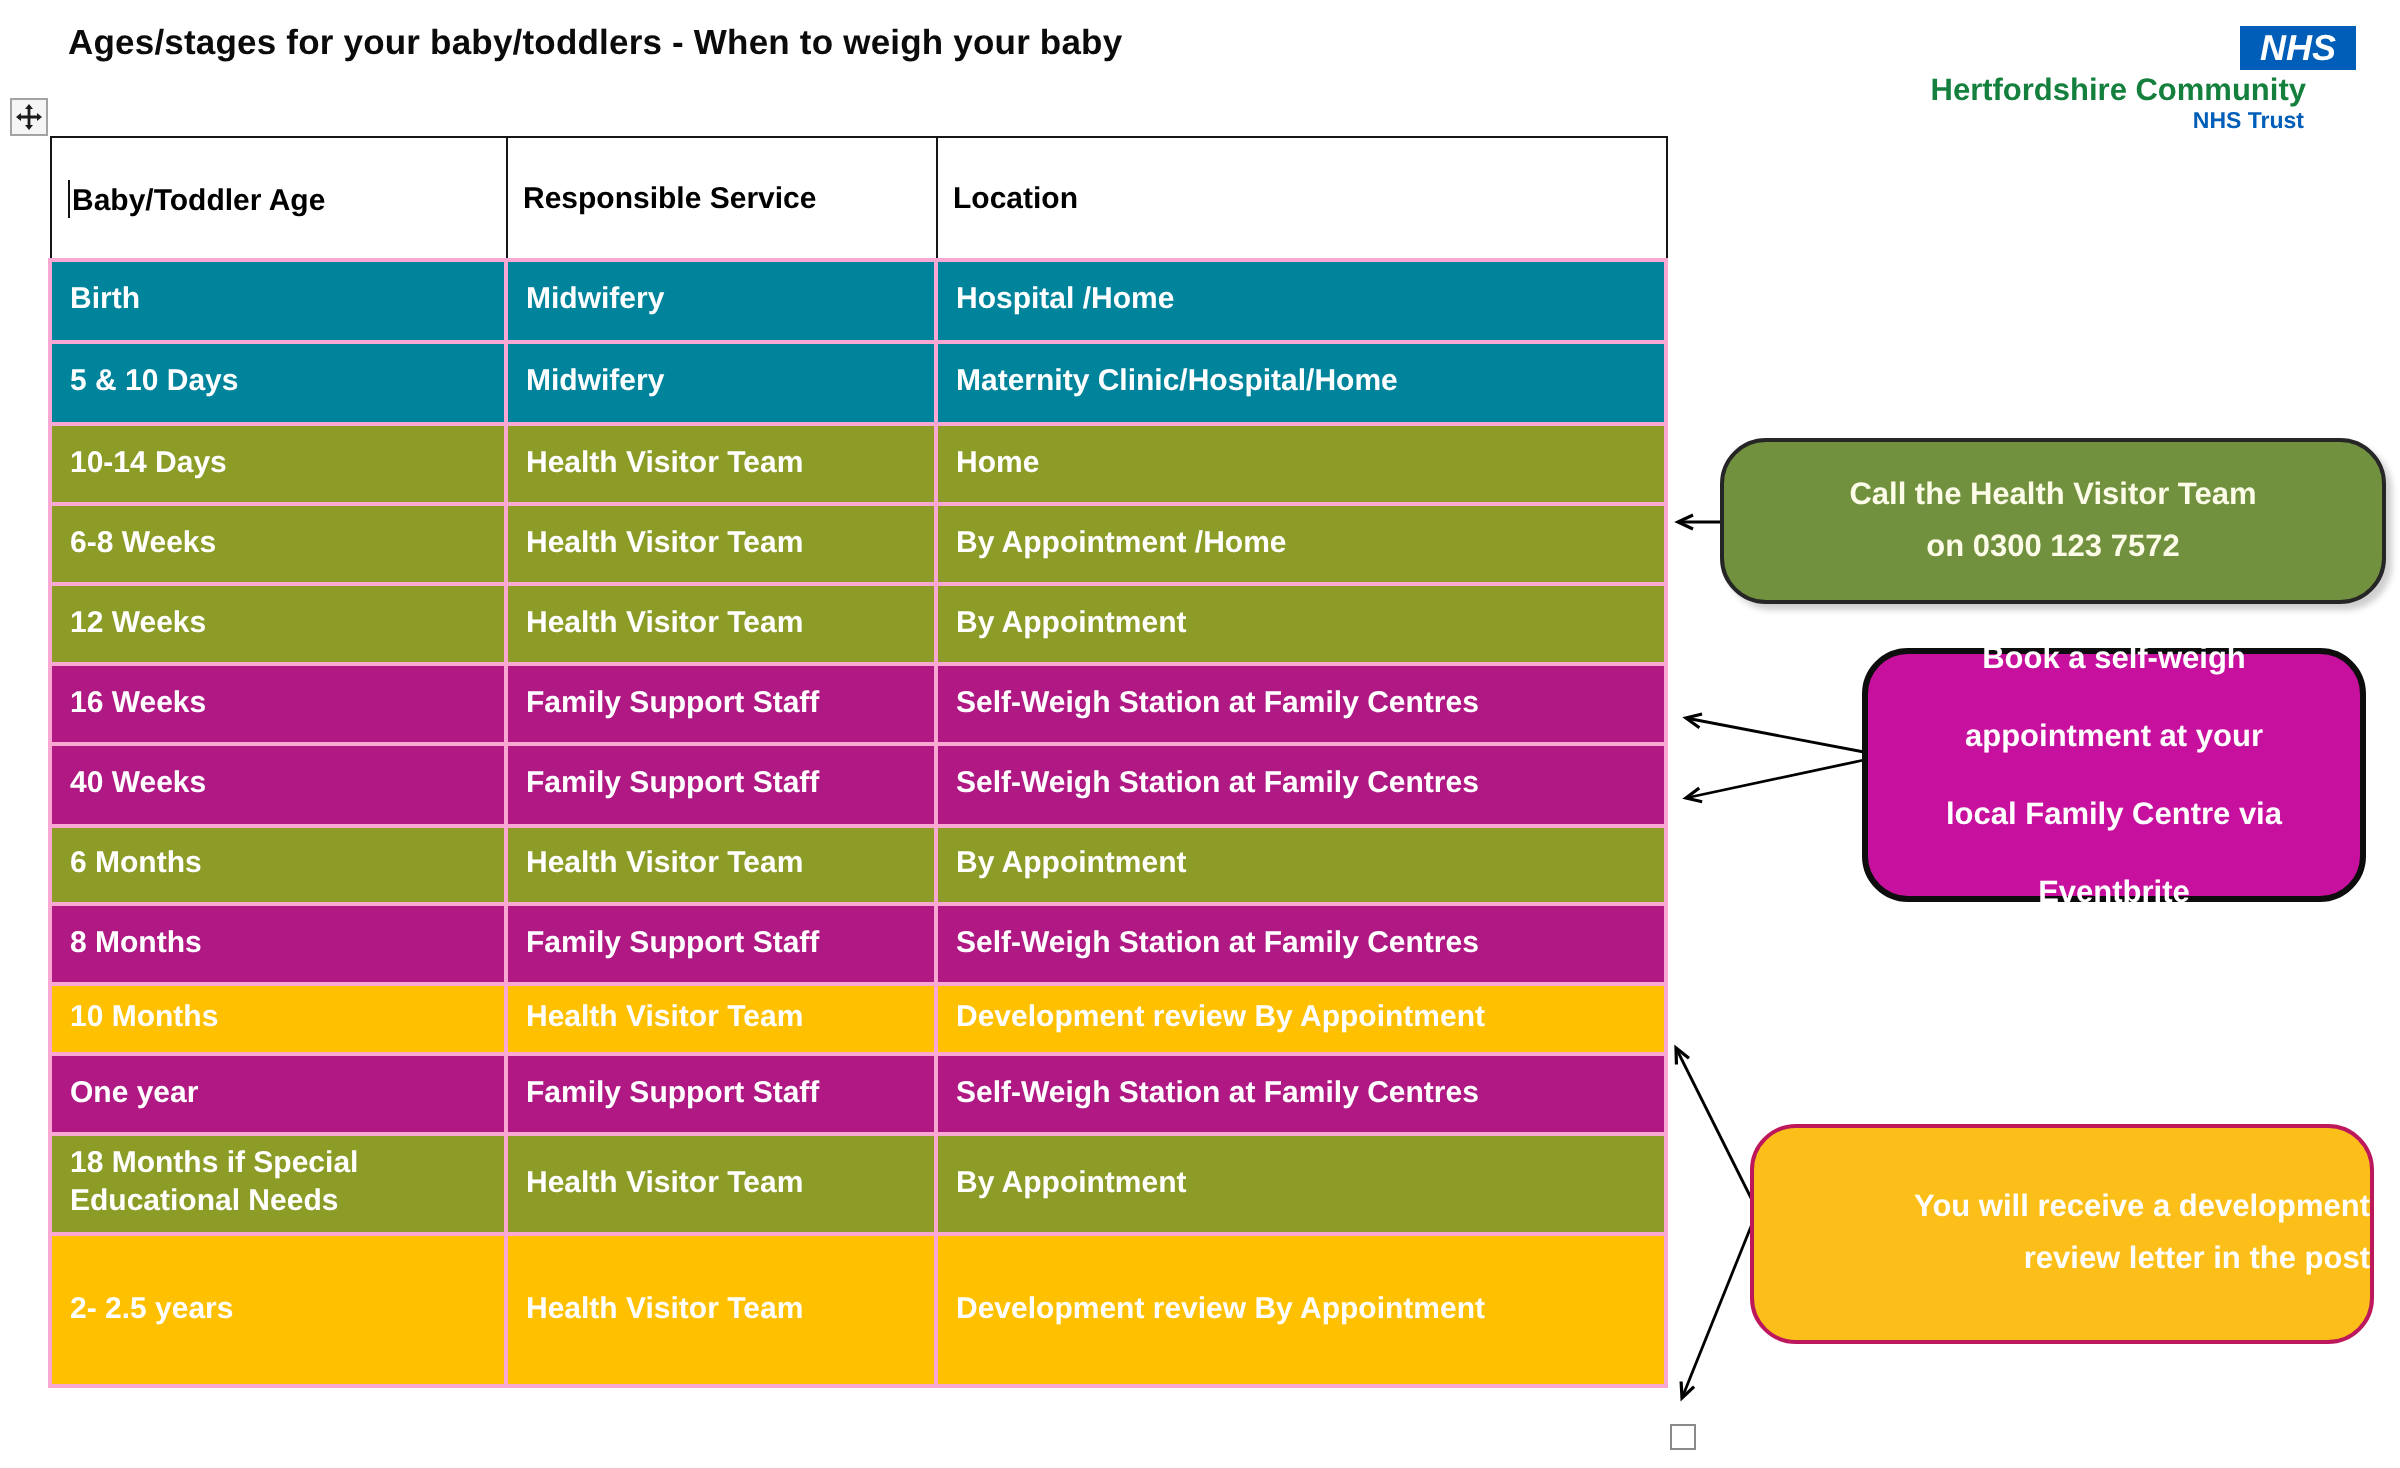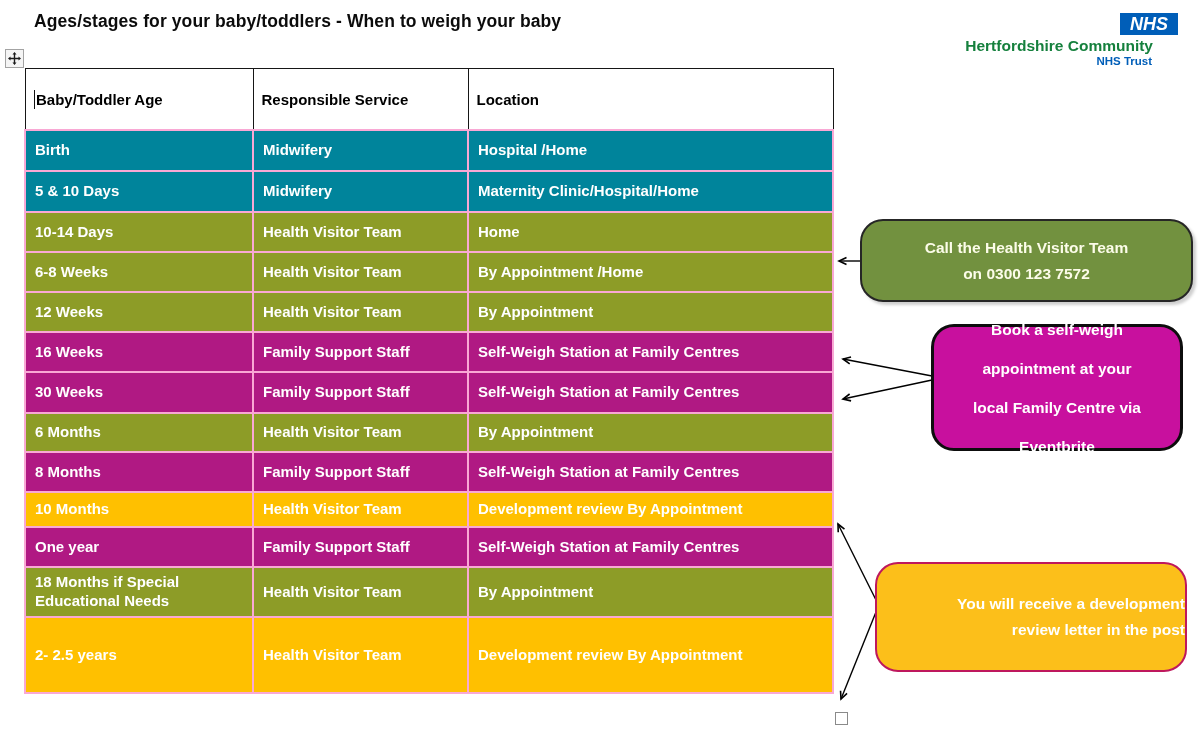--- a/index.html
+++ b/index.html
@@ -157,21 +157,21 @@
         <td>12 Weeks</td>
         <td>Health Visitor Team</td>
         <td>By Appointment</td>
       </tr>
       <tr class="magenta">
         <td>16 Weeks</td>
         <td>Family Support Staff</td>
         <td>Self-Weigh Station at Family Centres</td>
       </tr>
       <tr class="magenta">
-        <td>30 Weeks</td>
+        <td>40 Weeks</td>
         <td>Family Support Staff</td>
         <td>Self-Weigh Station at Family Centres</td>
       </tr>
       <tr class="olive">
         <td>6 Months</td>
         <td>Health Visitor Team</td>
         <td>By Appointment</td>
       </tr>
       <tr class="magenta">
         <td>8 Months</td>

